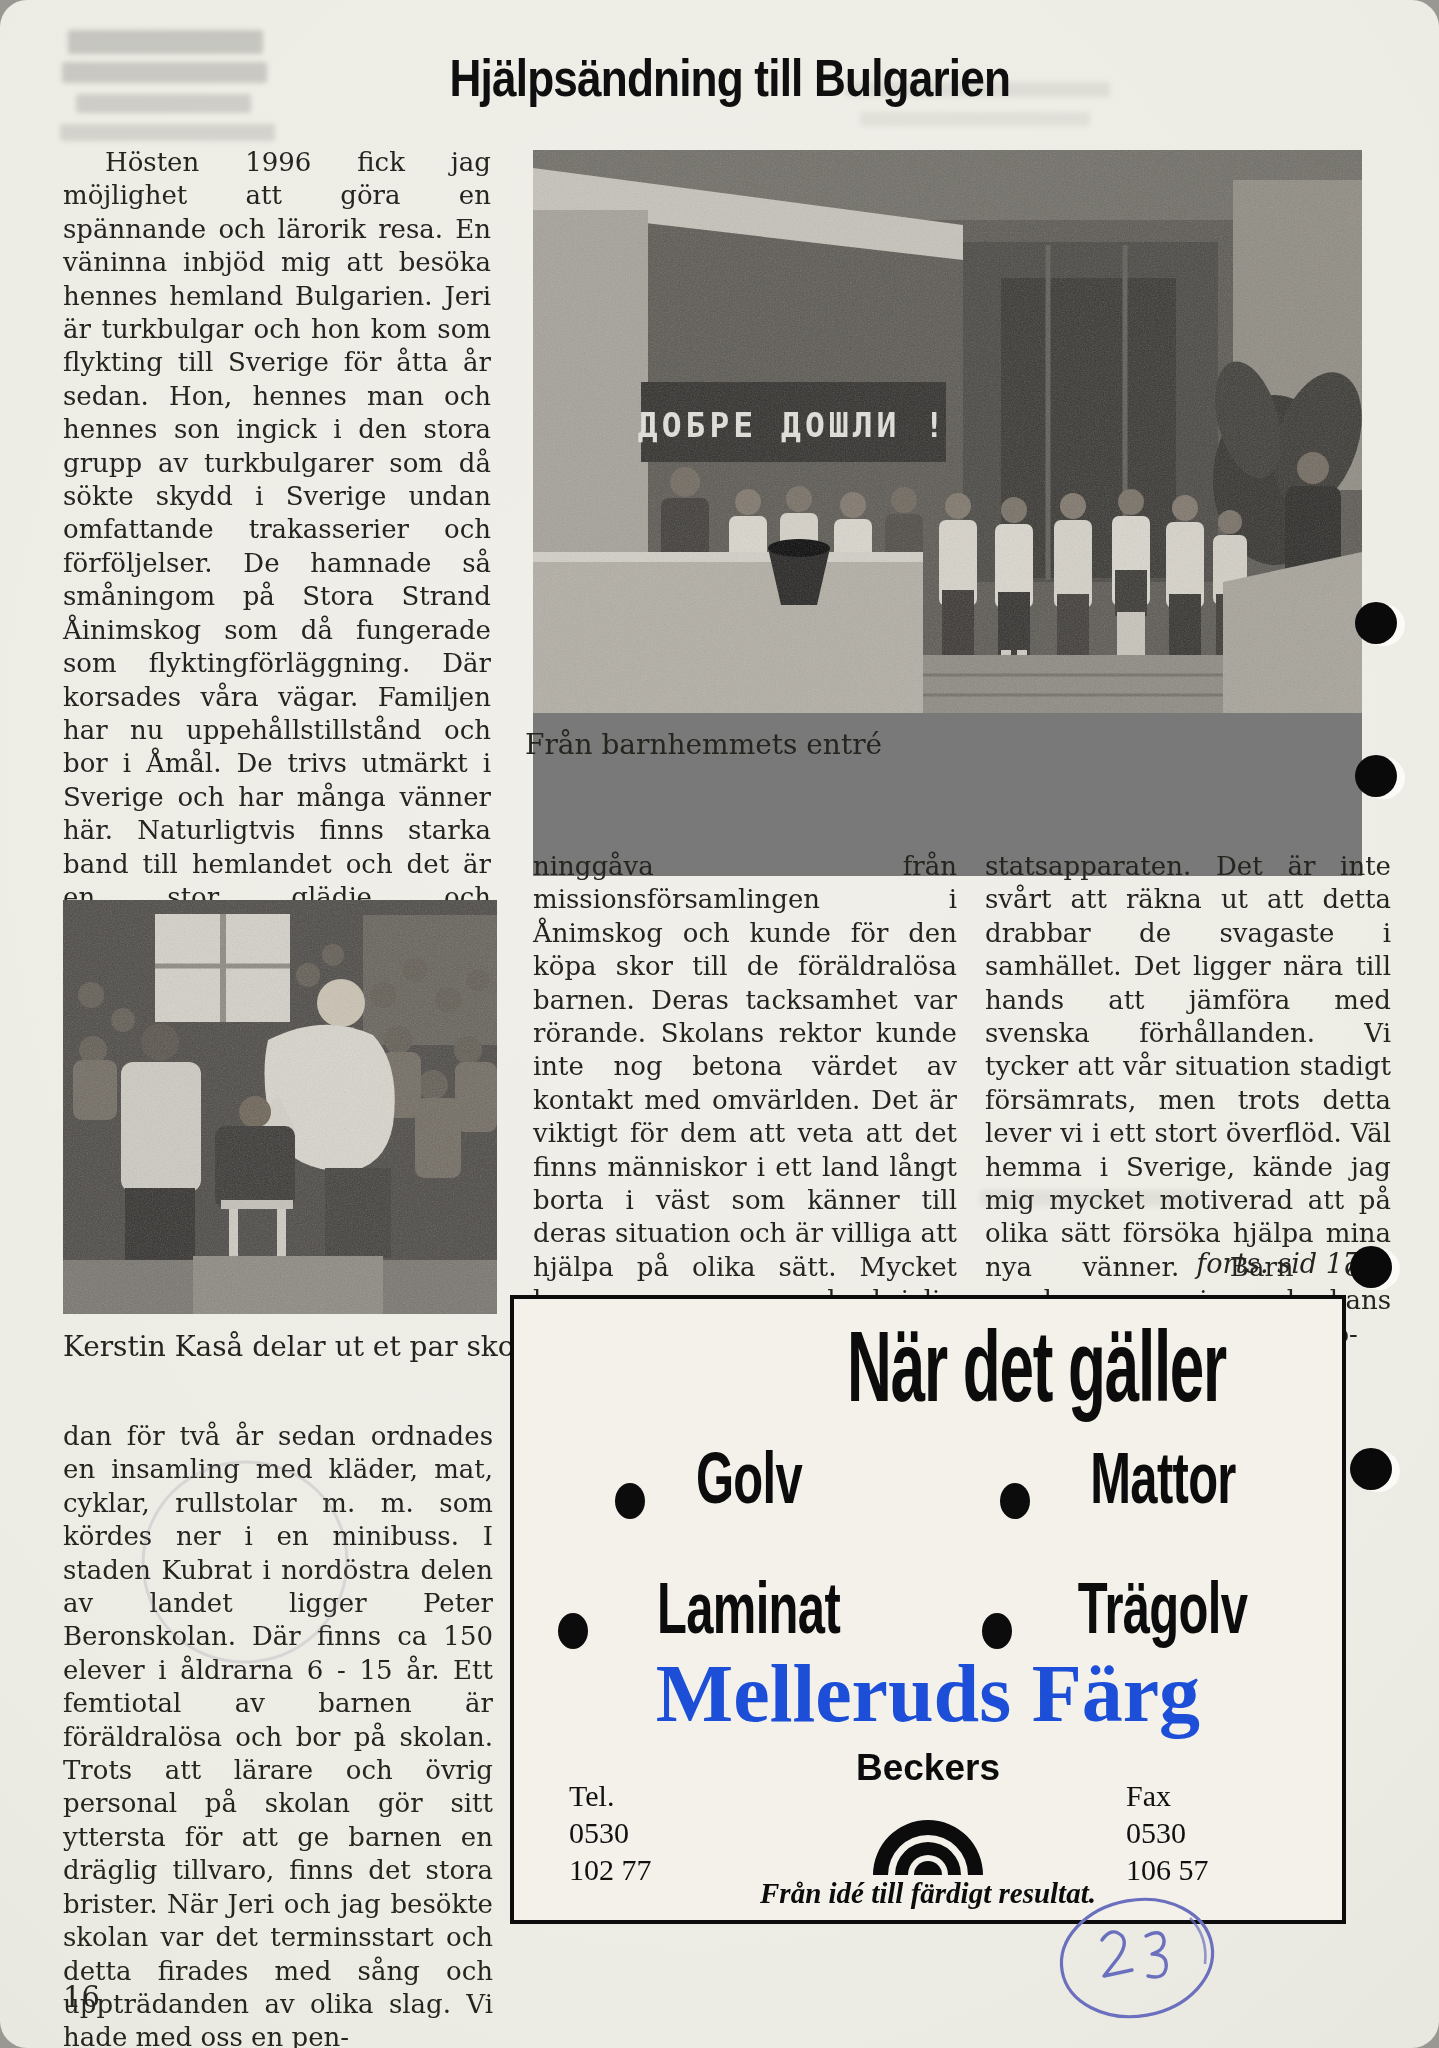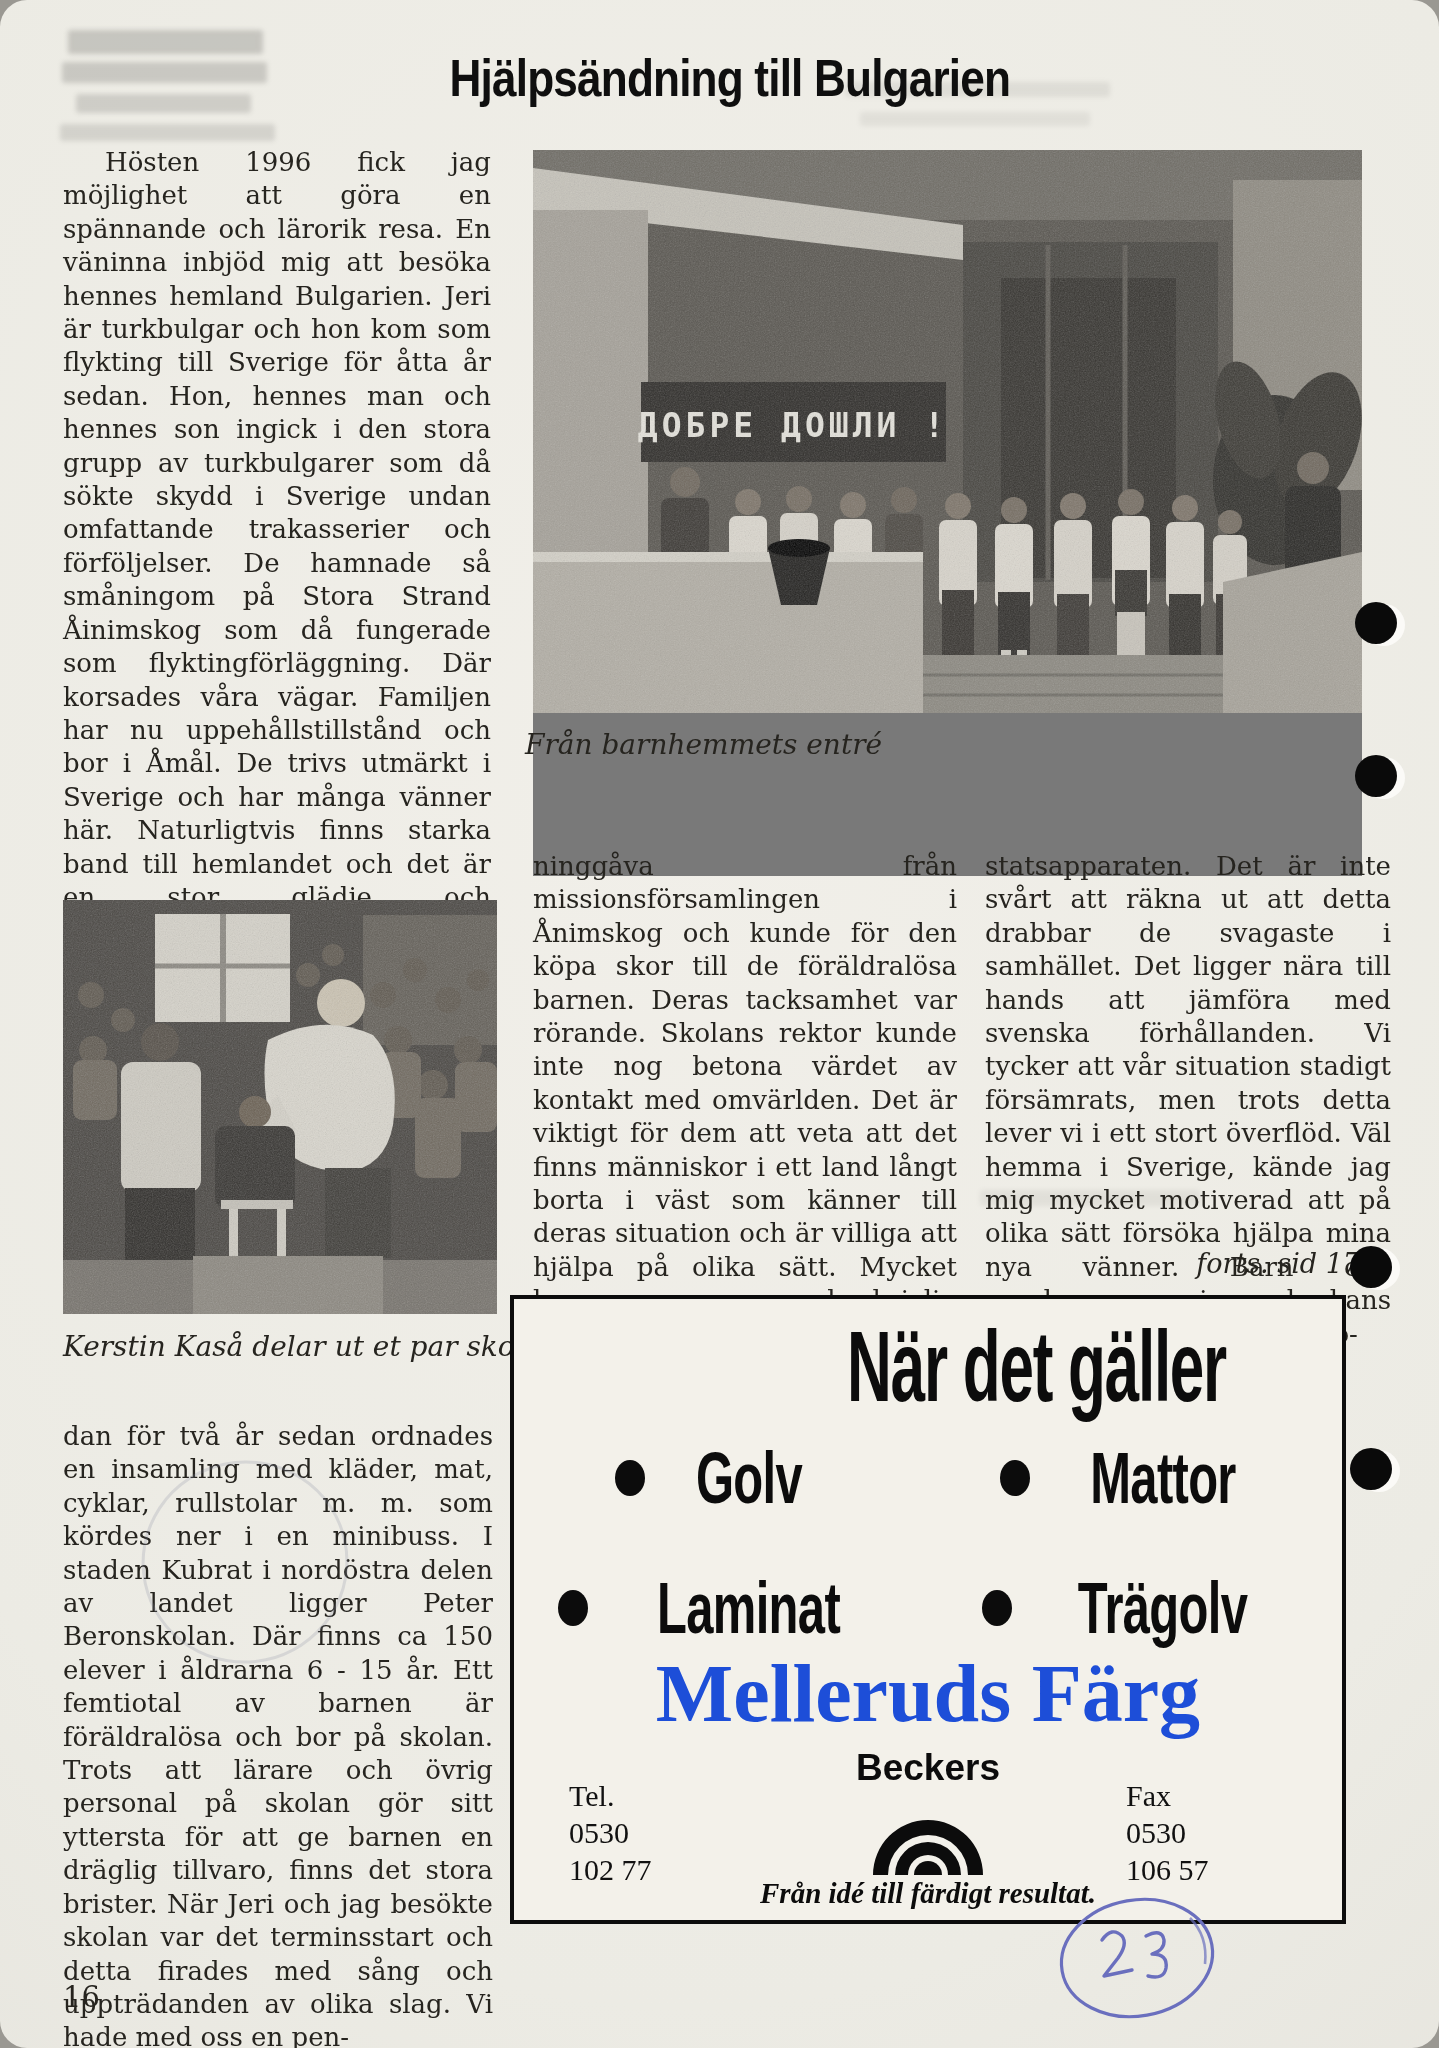--- a/index.html
+++ b/index.html
@@ -17,41 +17,41 @@
     font-size:52px; color:#0f0f0f; letter-spacing:-1px; white-space:nowrap;
   }
   .cx{display:inline-block; transform-origin:50% 50%;}
   
   .col{
     text-align:justify; font-size:26px; line-height:33.4px; color:#26241f;
   }
   .col p{margin:0;}
   .indent{text-indent:42px;}
   .caption{
-    font-style:italic; font-size:28px; color:#26241f; white-space:nowrap;
+    font-size:28px; color:#26241f; white-space:nowrap;
   }
   .forts{
     font-style:italic; font-size:27px; text-align:right; color:#26241f;
   }
   .pagenum{font-size:29px; color:#26241f;}
   
   .photo{background:#777; filter:contrast(.96) brightness(1.01);}
   .photo svg{display:block;}
   
   .ad-box{
     left:510px; top:1295px; width:836px; height:629px;
     background:#f3f1ea; border:4px solid #0c0c0c; box-sizing:border-box;
   }
   .ad-head{
     position:absolute; left:0; right:0; top:10px; text-align:right;
     font-family:"Liberation Sans", sans-serif; font-weight:700; font-size:100px;
     color:#0c0c0c; letter-spacing:-2px; white-space:nowrap;
   }
   .ad-row{position:absolute; left:0; right:0; display:flex;}
-  .ad-cell{width:50%; display:flex; align-items:center; justify-content:center; gap:26px;}
+  .ad-cell{width:50%; display:flex; align-items:flex-end; justify-content:center; gap:26px;}
   .ad-item{
     font-family:"Liberation Sans", sans-serif; font-weight:700; font-size:72px;
     color:#0c0c0c; letter-spacing:-1px; white-space:nowrap;
   }
   .dot{width:30px; height:36px; border-radius:50%; background:#0c0c0c; flex:0 0 auto;}
   .ad-company{
     position:absolute; left:0; right:0; top:348px; text-align:center;
     font-family:"Liberation Serif", serif; font-weight:700; font-size:82px;
     color:#1d4ed8; white-space:nowrap;
   }

